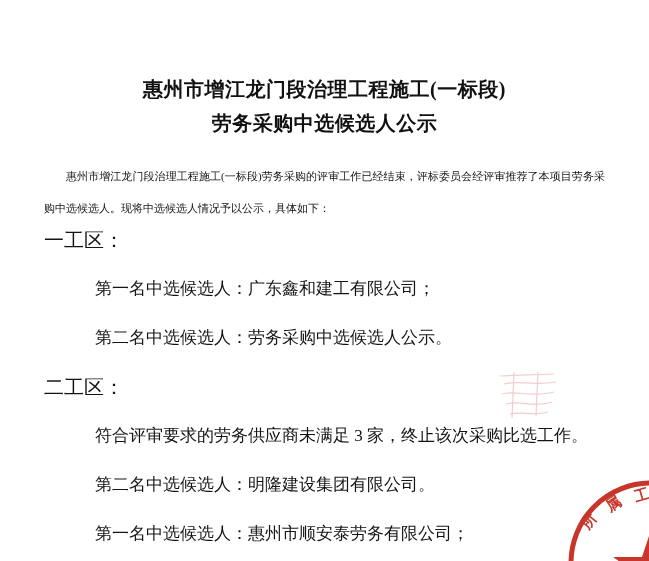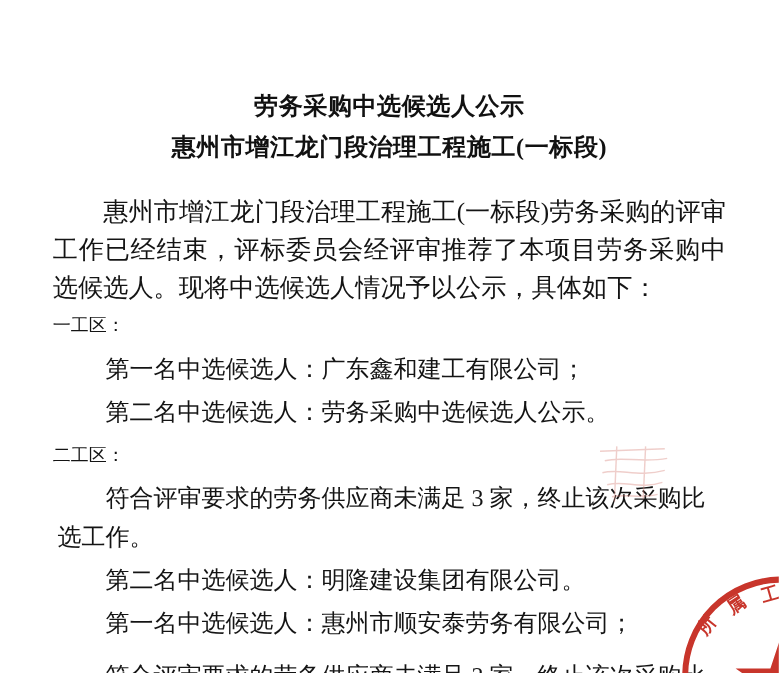--- a/index.html
+++ b/index.html
@@ -30,37 +30,37 @@
     letter-spacing: 0.5px;
     line-height: 34px;
     color: #111111;
   }
   .body-block {
     margin-top: 20px;
     padding: 0 44px 0 44px;
   }
   p.para {
     margin: 0;
-    font-size: 21px;
+    font-size: 11px;
     line-height: 32px;
     text-align: justify;
     color: #141414;
   }
   p.indent2 {
     text-indent: 2em;
   }
   p.section {
     margin: 0;
-    font-size: 15px;
+    font-size: 20px;
     line-height: 32px;
     color: #141414;
   }
   p.item {
-    margin: 4px;
-    font-size: 20px;
+    margin: 17px;
+    font-size: 17px;
     line-height: 32px;
     text-indent: 2em;
     color: #141414;
   }
   .spacer-sm { height: 4px; }
 
   
   .stamp-faint {
     position: absolute;
     left: 494px;
@@ -82,22 +82,22 @@
     pointer-events: none;
   }
   .seal svg { display: block; }
 </style>
 </head>
 <body>
 
 <div class="page">
 
   <div class="title-block">
+    <div class="title-line">惠州市增江龙门段治理工程施工(一标段)</div>
     <div class="title-line">劳务采购中选候选人公示</div>
-    <div class="title-line">惠州市增江龙门段治理工程施工(一标段)</div>
   </div>
 
   <div class="body-block">
 
     <p class="para indent2">惠州市增江龙门段治理工程施工(一标段)劳务采购的评审工作已经结束，评标委员会经评审推荐了本项目劳务采购中选候选人。现将中选候选人情况予以公示，具体如下：</p>
 
     <p class="section">一工区：</p>
     <p class="item">第一名中选候选人：广东鑫和建工有限公司；</p>
     <p class="item">第二名中选候选人：劳务采购中选候选人公示。</p>
 

